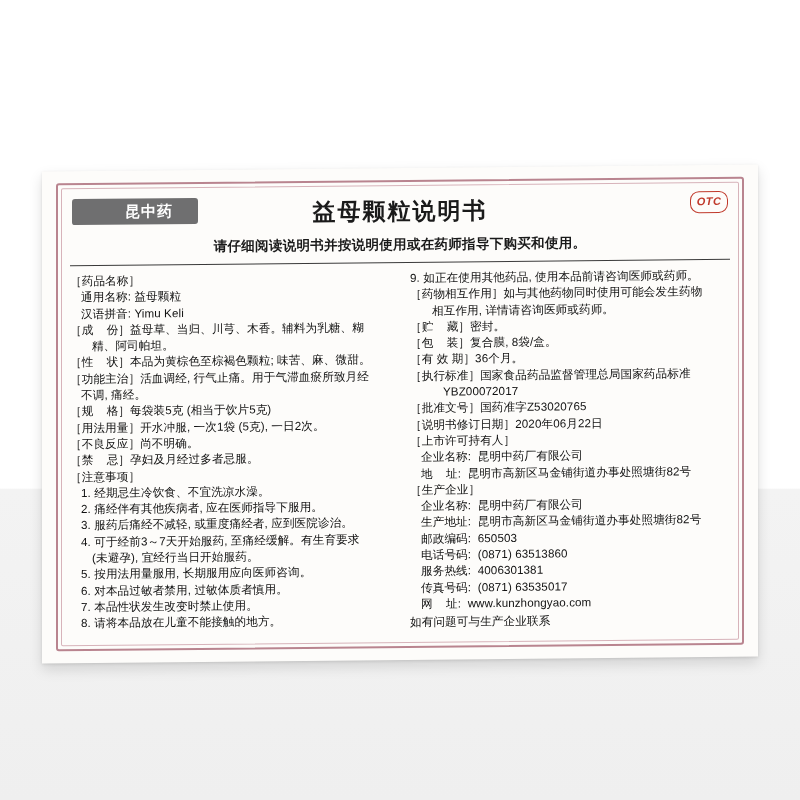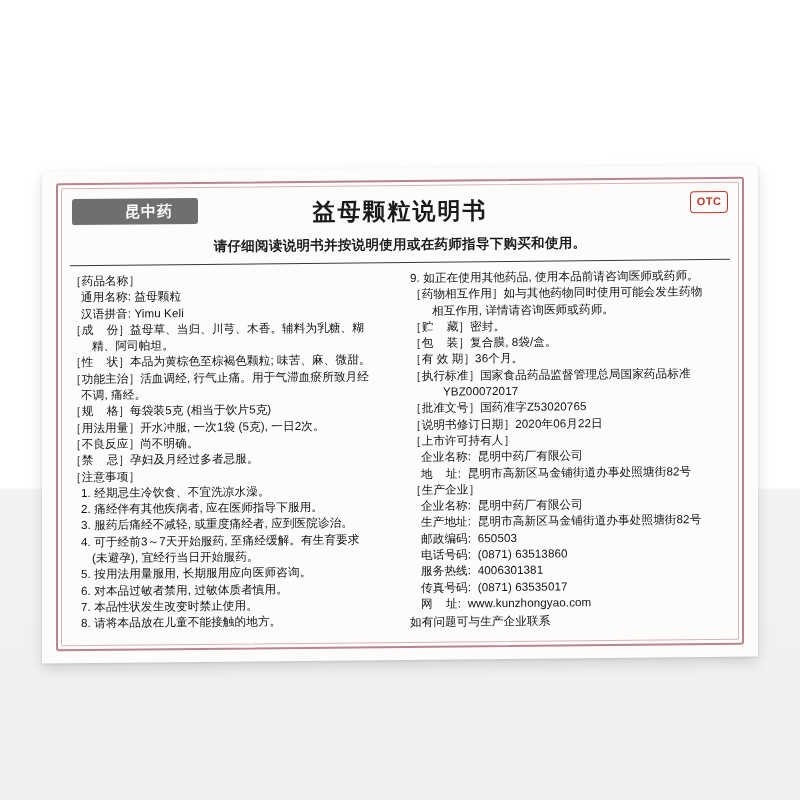--- a/index.html
+++ b/index.html
@@ -85,27 +85,28 @@
     font-size: 8px;
     color: #6f6f70;
   }
   .otc {
     position: absolute;
     right: 2px;
     top: 2px;
     width: 36px;
     height: 20px;
     border: 1.5px solid #c0392b;
-    border-radius: 4px;
+    border-radius: 9px;
     color: #c0392b;
     font-size: 11px;
     font-weight: bold;
     line-height: 19px;
     text-align: center;
     letter-spacing: 0.5px;
+    font-style: italic;
   }
   .doc-title {
     text-align: center;
     font-size: 23px;
     font-weight: bold;
     color: #1a1a1a;
     letter-spacing: 2px;
     padding-top: 4px;
   }
   .doc-subtitle {

